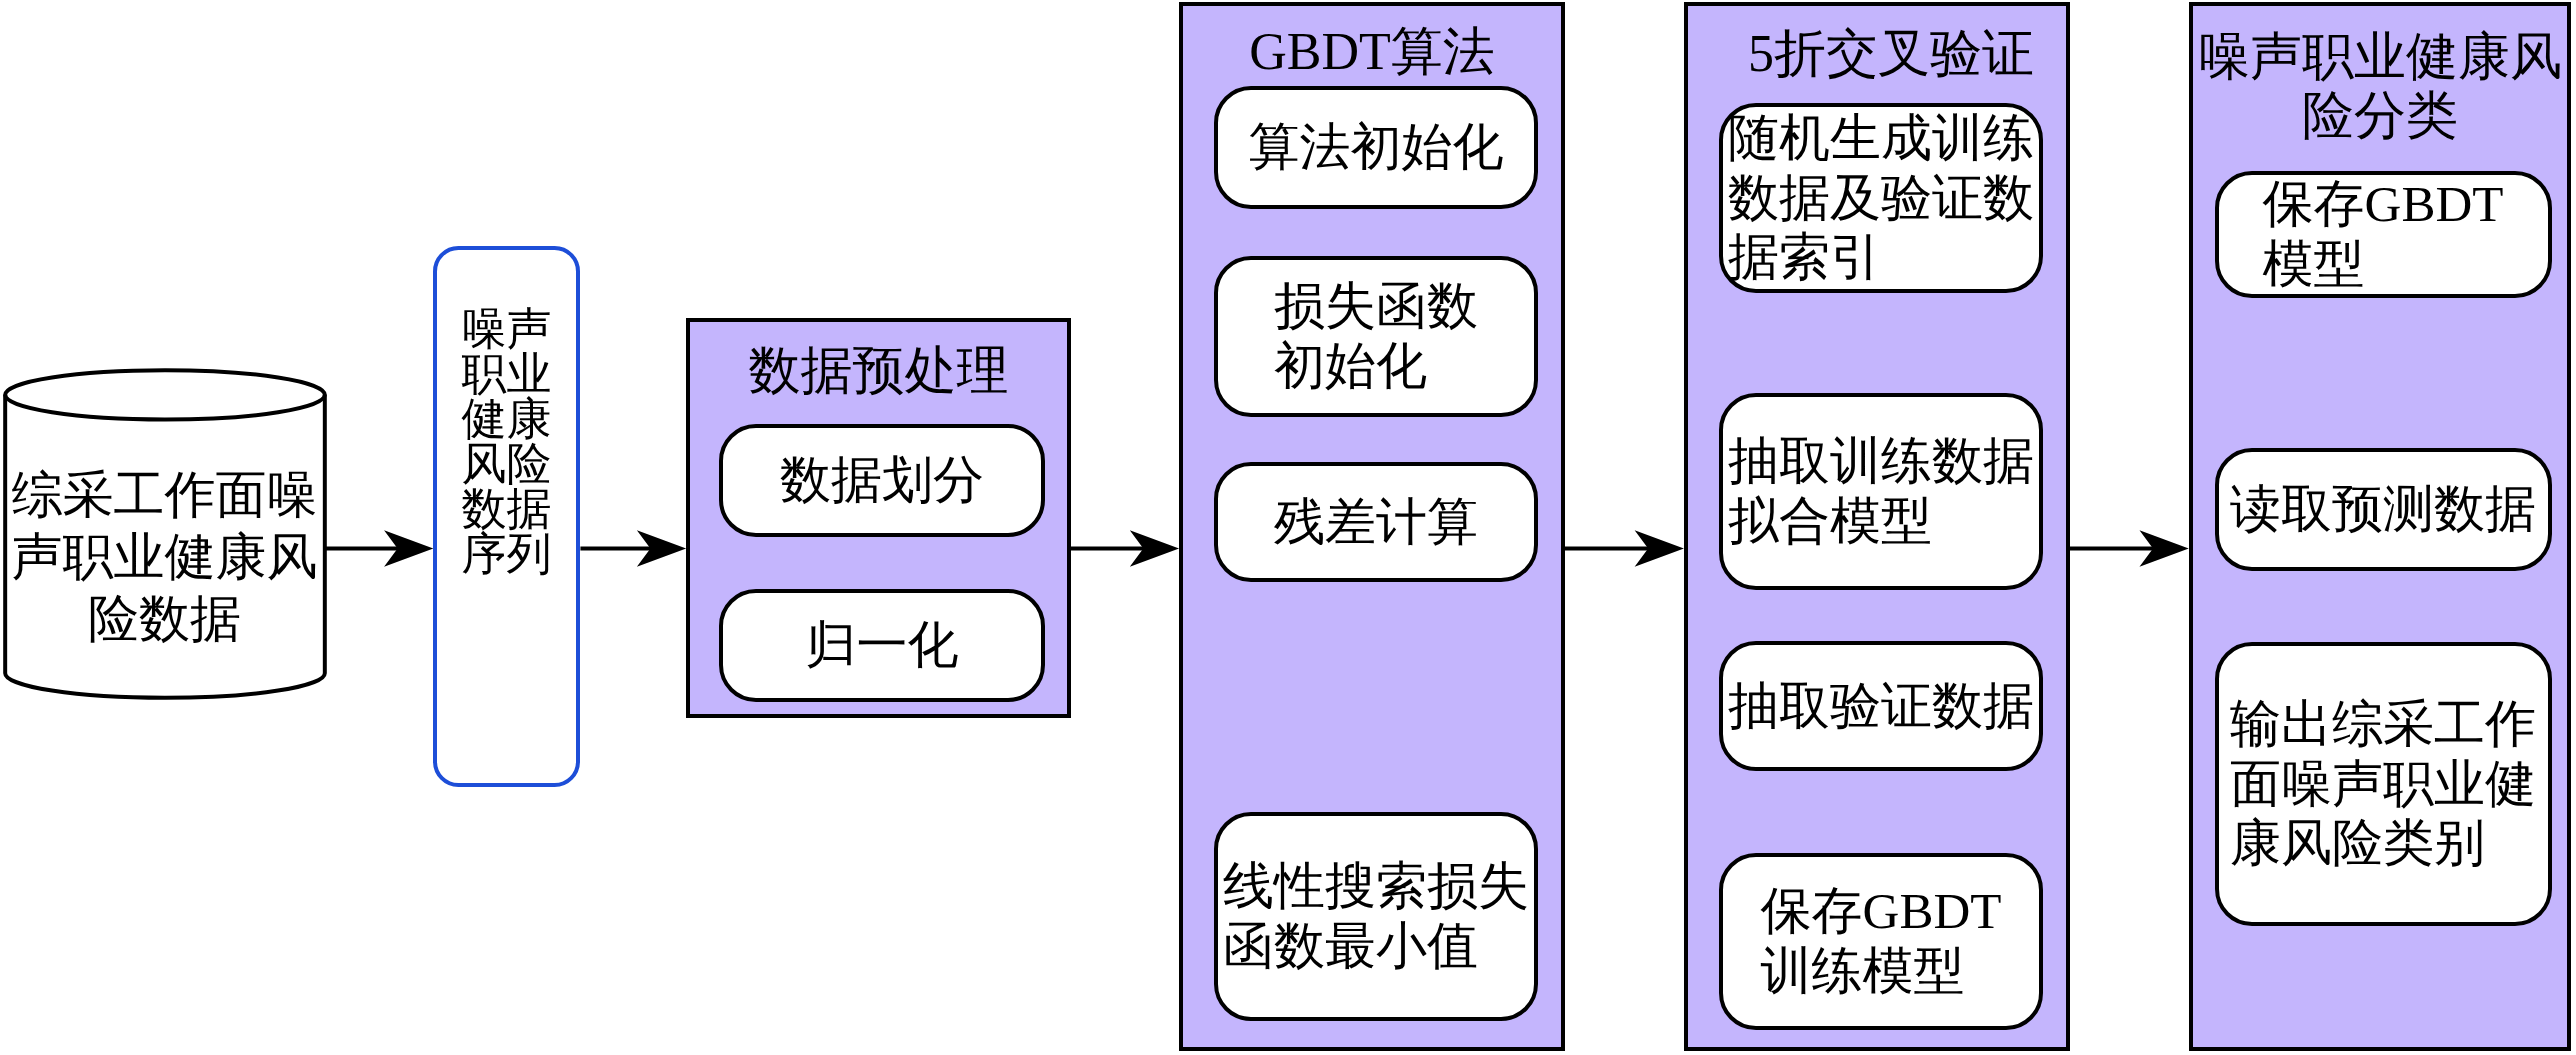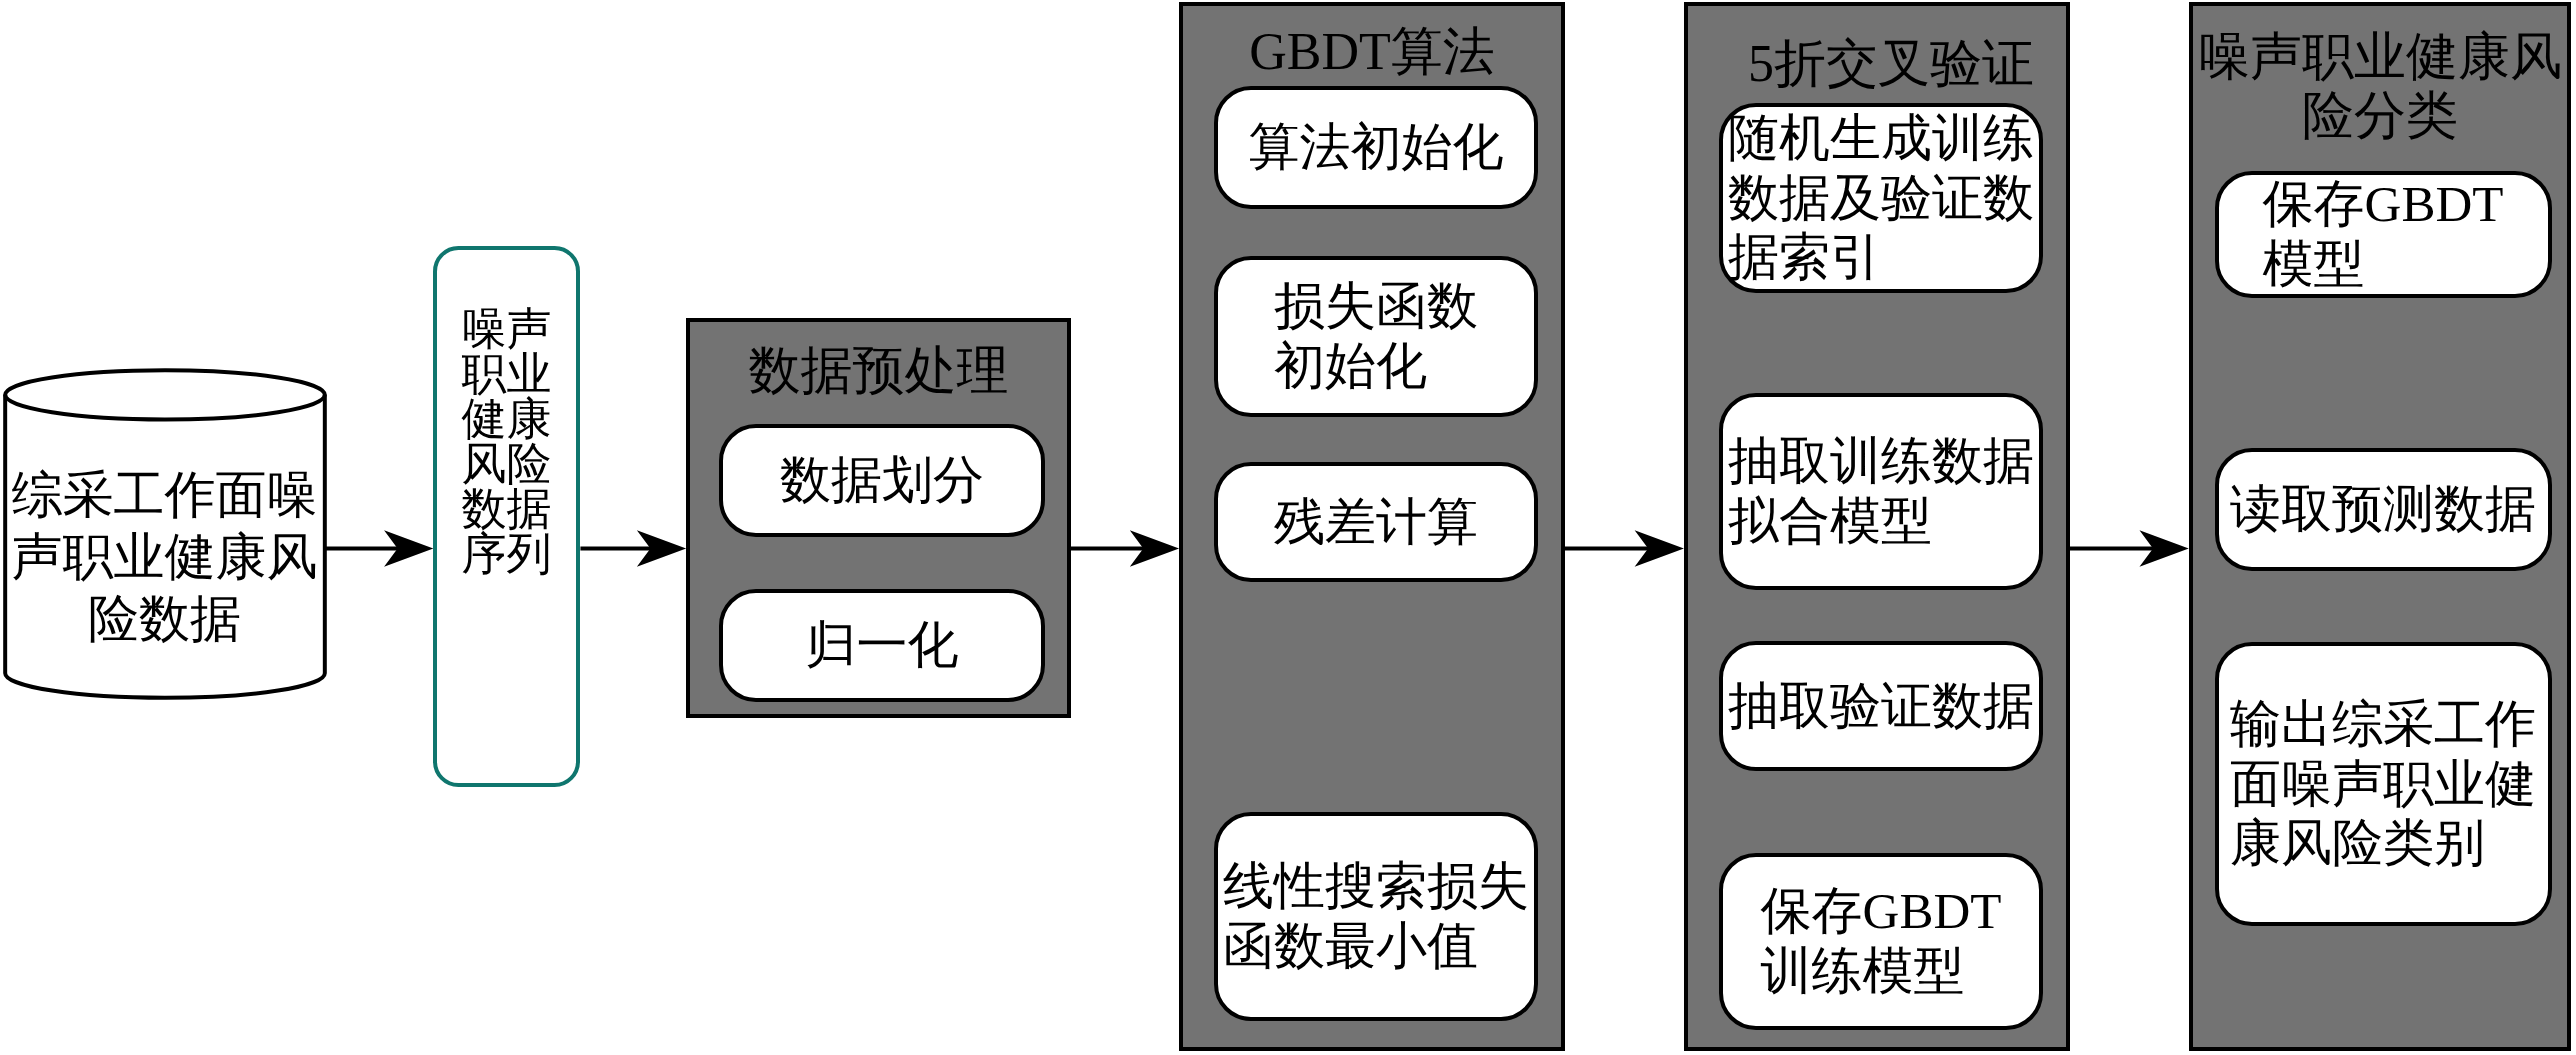--- a/index.html
+++ b/index.html
@@ -11,21 +11,21 @@
     color:#000;
     overflow:hidden;
   }
   .arrow-layer{
     position:absolute;left:0;top:0;width:2576px;height:1055px;
     pointer-events:none;
   }
   .group{
     position:absolute;
     border:4px solid #000;
-    background:#737373;
+    background:#c4b5fd;
     box-sizing:border-box;
   }
   .group-title{
     position:absolute;left:0;right:0;
     text-align:center;
     font-size:52px;
     line-height:1.14;
     white-space:pre-line;
   }
   .rbox{
@@ -36,21 +36,21 @@
     box-sizing:border-box;
     display:flex;align-items:center;justify-content:center;
     text-align:left;
     font-size:51px;
     line-height:1.17;
     white-space:pre-line;
   }
   .vbox{
     position:absolute;
     left:433px;top:246px;width:147px;height:541px;
-    border:4px solid #0f766e;
+    border:4px solid #1d4ed8;
     border-radius:25.4px;
     background:#ffffff;
     box-sizing:border-box;
   }
   .vbox-label{
     position:absolute;top:57px;left:0;right:0;
     text-align:center;
     font-size:45px;
     line-height:45px;
     white-space:pre-line;
@@ -166,21 +166,21 @@
     <div class="group-title" style="top:16px;">GBDT算法</div>
     <div class="rbox" style="left:31px;top:80px;width:324px;height:123px;">算法初始化</div>
     <div class="rbox" style="left:31px;top:250px;width:324px;height:161px;">损失函数
 初始化</div>
     <div class="rbox" style="left:31px;top:456px;width:324px;height:120px;">残差计算</div>
     <div class="rbox" style="left:31px;top:806px;width:324px;height:209px;">线性搜索损失
 函数最小值</div>
   </div>
 
   <div class="group" style="left:1684px;top:2.4px;width:386px;height:1049px;">
-    <div class="group-title" style="top:28px;padding-left:28px;">5折交叉验证</div>
+    <div class="group-title" style="top:18px;padding-left:28px;">5折交叉验证</div>
     <div class="rbox" style="left:31px;top:97px;width:324px;height:190px;">随机生成训练
 数据及验证数
 据索引</div>
     <div class="rbox" style="left:31px;top:387px;width:324px;height:197px;">抽取训练数据
 拟合模型</div>
     <div class="rbox" style="left:31px;top:635px;width:324px;height:130px;">抽取验证数据</div>
     <div class="rbox" style="left:31px;top:847px;width:324px;height:177px;">保存GBDT
 训练模型</div>
   </div>
 

